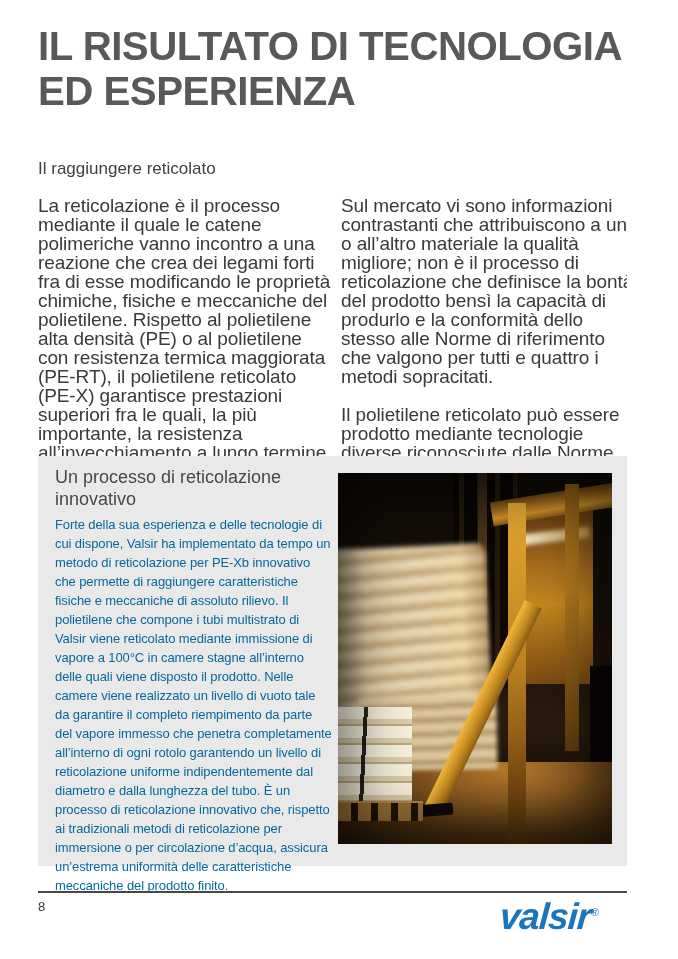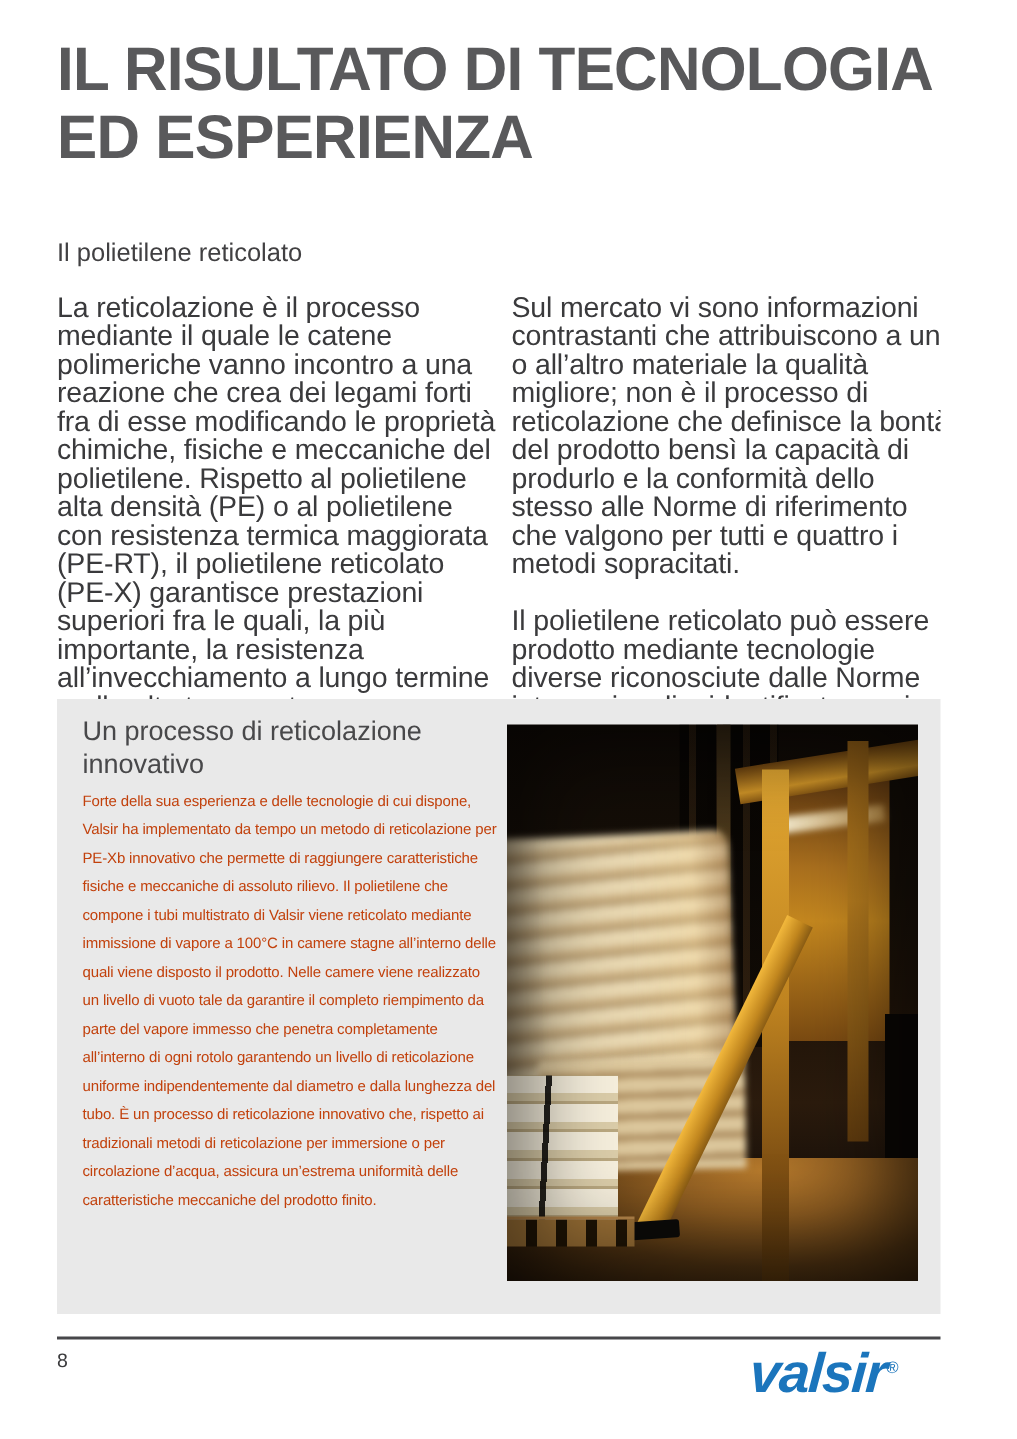--- a/index.html
+++ b/index.html
@@ -28,35 +28,35 @@
   .col{
     position:absolute;top:196px;
     font-size:19px;line-height:19px;
     color:#3a3a3c;
     letter-spacing:-0.1px;
   }
   .col p{margin:0 0 19px 0;}
   .col-left{left:38px;width:298px;}
   .col-right{left:341px;width:299px;}
   .feature-box{
-    position:absolute;left:38px;top:466px;
+    position:absolute;left:38px;top:456px;
     width:602px;height:410px;
     background:#e9e9e9;
   }
   .feature-box h3{
     position:absolute;left:17px;top:10px;width:262px;
     margin:0;
     font-size:18px;line-height:22px;font-weight:normal;
     color:#48484a;
   }
   .feature-box .box-body{
     position:absolute;left:17px;top:59px;width:277px;
     margin:0;
-    font-size:10px;line-height:19px;
-    color:#c2410c;
+    font-size:13px;line-height:19px;
+    color:#0369a1;
     letter-spacing:-0.1px;
   }
   
   .photo{
     position:absolute;left:300px;top:17px;
     width:274px;height:371px;
     overflow:hidden;
     background:linear-gradient(180deg,#0f0a06 0%,#160f08 28%,#201409 50%,#2b1b0d 68%,#1a110a 82%,#100b06 100%);
   }
   .photo div{position:absolute;}
@@ -128,21 +128,21 @@
 </head>
 <body>
 
 <div class="page">
 
   <h1 class="title">
     <span class="t-line">IL RISULTATO DI TECNOLOGIA</span>
     <span class="t-line">ED ESPERIENZA</span>
   </h1>
 
-  <h2 class="subtitle">Il polietilene reticolato</h2>
+  <h2 class="subtitle">Il raggiungere reticolato</h2>
 
   <div class="col col-left">
     <p>La reticolazione è il processo mediante il quale le catene polimeriche vanno incontro a una reazione che crea dei legami forti fra di esse modificando le proprietà chimiche, fisiche e meccaniche del polietilene. Rispetto al polietilene alta densità (PE) o al polietilene con resistenza termica maggiorata (PE-RT), il polietilene reticolato (PE-X) garantisce prestazioni superiori fra le quali, la più importante, la resistenza all’invecchiamento a lungo termine e alle alte temperature.</p>
   </div>
 
   <div class="col col-right">
     <p>Sul mercato vi sono informazioni contrastanti che attribuiscono a uno o all’altro materiale la qualità migliore; non è il processo di reticolazione che definisce la bontà del prodotto bensì la capacità di produrlo e la conformità dello stesso alle Norme di riferimento che valgono per tutti e quattro i metodi sopracitati.</p>
     <p>Il polietilene reticolato può essere prodotto mediante tecnologie diverse riconosciute dalle Norme internazionali e identificate con i metodi A (perossidi), B (silani), C (radiazione), D (azo-composti); il metodo impiegato viene indicato dopo la sigla del materiale ottenendo rispettivamente PE-Xa, PE-Xb, PE-Xc, PE-Xd.</p>
   </div>
 

